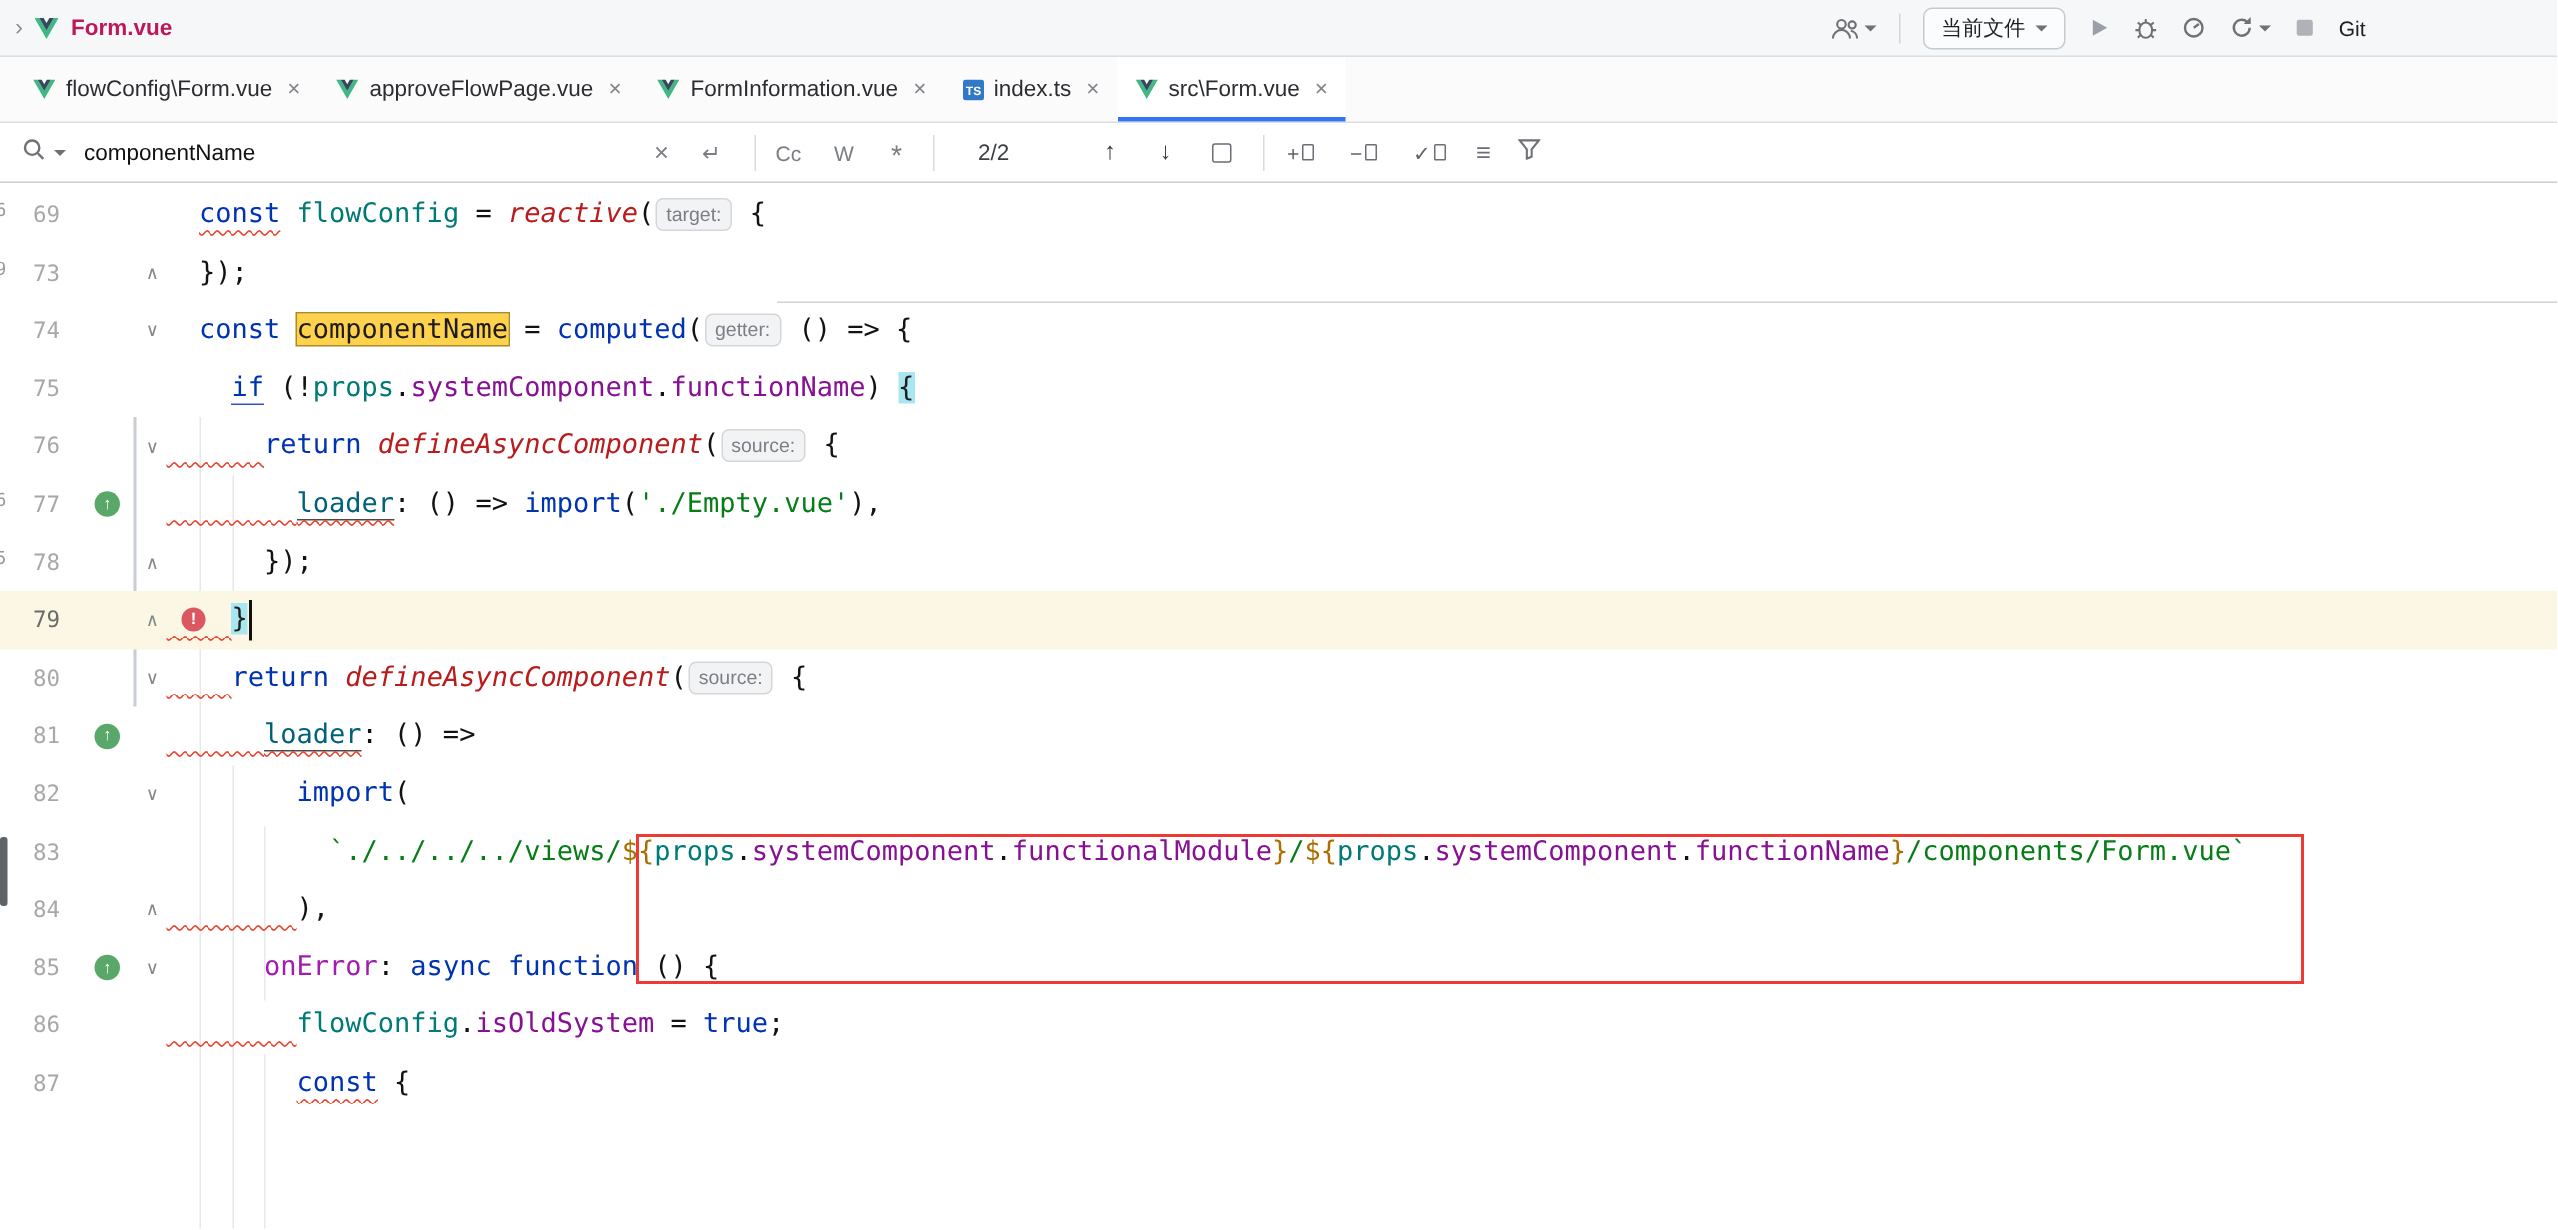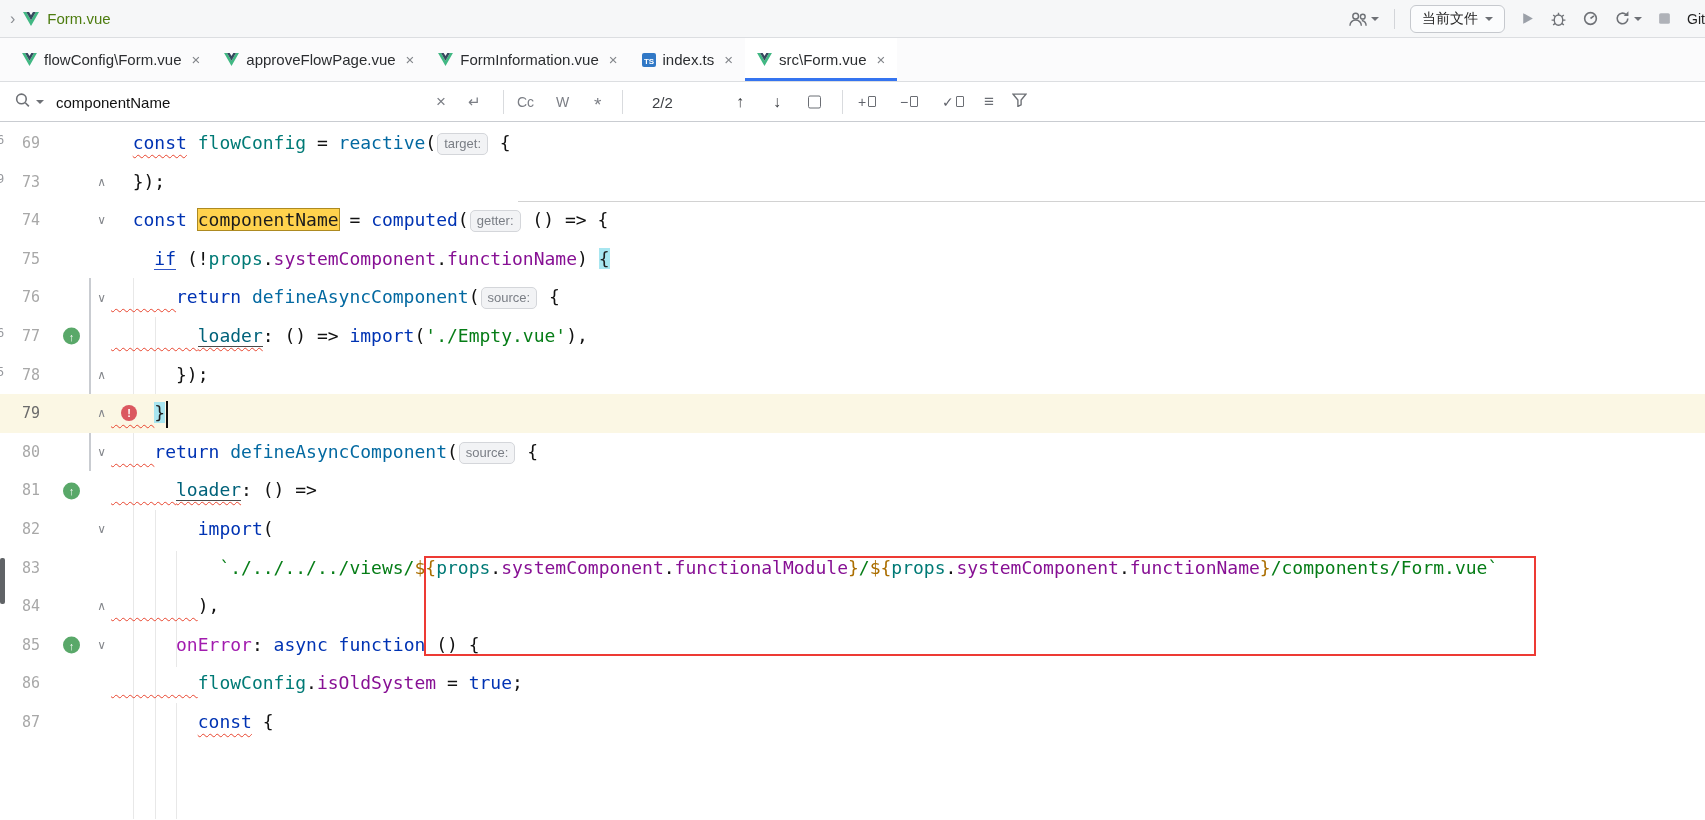--- a/index.html
+++ b/index.html
@@ -4,22 +4,22 @@
 <style>
   *{box-sizing:border-box;margin:0;padding:0}
   html,body{width:1705px;height:820px;overflow:hidden}
   body{font-family:"Liberation Sans",sans-serif;background:#fff;color:#1f1f1f}
   .app{position:relative;width:1705px;height:820px;background:#fff;overflow:hidden}
 
   
   .titlebar{height:38px;background:#F6F7F8;border-bottom:1px solid #DCDEE1;display:flex;align-items:center;justify-content:space-between;padding:0 0 0 10px}
   .tb-left{display:flex;align-items:center;gap:8px}
   .win-chevron{color:#8c8f94;font-size:16px}
-  .win-title{font-weight:normal;font-size:15px;color:#4d7c0f}
-  .tb-right{display:flex;align-items:center;gap:15px;}
+  .win-title{font-weight:bold;font-size:15px;color:#be185d}
+  .tb-right{display:flex;align-items:center;gap:15px;padding-right:128px}
   .icon-btn{display:inline-flex;align-items:center;gap:3px;cursor:pointer;line-height:0}
   .dd-caret{width:0;height:0;border-left:4px solid transparent;border-right:4px solid transparent;border-top:4px solid #6E7176;display:inline-block}
   .tb-sep{width:1px;height:20px;background:#D3D5D9}
   .runcfg{display:inline-flex;align-items:center;gap:7px;border:1px solid #C6C9CE;border-radius:6px;background:#FBFCFD;padding:4px 11px;font-size:14px;color:#1f1f1f;font-family:inherit;cursor:pointer}
   .git-label{font-size:14px;color:#1f1f1f;cursor:pointer}
 
   
   .tabbar{height:44px;background:#FBFBFC;border-bottom:1px solid #DCDEE1;display:flex;align-items:stretch;padding-left:10px}
   .tab{display:flex;align-items:center;gap:7px;padding:0 12px;font-size:15px;color:#2b2d30;position:relative;cursor:pointer}
   .tab.active{background:#fff;box-shadow:inset 0 -3px 0 #3574F0}
@@ -56,21 +56,21 @@
   .code{flex:1;position:relative}
   .err-badge{position:absolute;left:10px;top:50%;transform:translateY(-50%);width:16px;height:16px;border-radius:50%;background:#DB5860;color:#fff;font:bold 11px "Liberation Sans",sans-serif;display:flex;align-items:center;justify-content:center;z-index:3;line-height:normal}
 
   
   .t-p{color:#121212}
   .t-ind{}
   .t-indsq{text-decoration:underline wavy #E8442E 1px;text-underline-offset:5px}
   .t-kw{color:#0033B3}
   .t-kwsq{color:#0033B3;text-decoration:underline wavy #E8442E 1px;text-underline-offset:5px}
   .t-kwu{color:#0033B3;border-bottom:1.5px solid #2E54C6}
-  .t-it{color:#0369a1;}
+  .t-it{color:#b91c1c;font-style:italic}
   .t-fnb{color:#0033B3}
   .t-var{color:#007A76}
   .t-prop{color:#871094}
   .t-propi{color:#871094;}
   .t-str{color:#067D17}
   .t-tag{color:#A4379B}
   .t-attr{color:#174AD4}
   .t-tpl{color:#AB6E00}
   .t-key{color:#a21caf}
   .t-keyusq{color:#00627A;border-bottom:1px solid #4a4a4a;text-decoration:underline wavy #E8442E 1px;text-underline-offset:5px}

